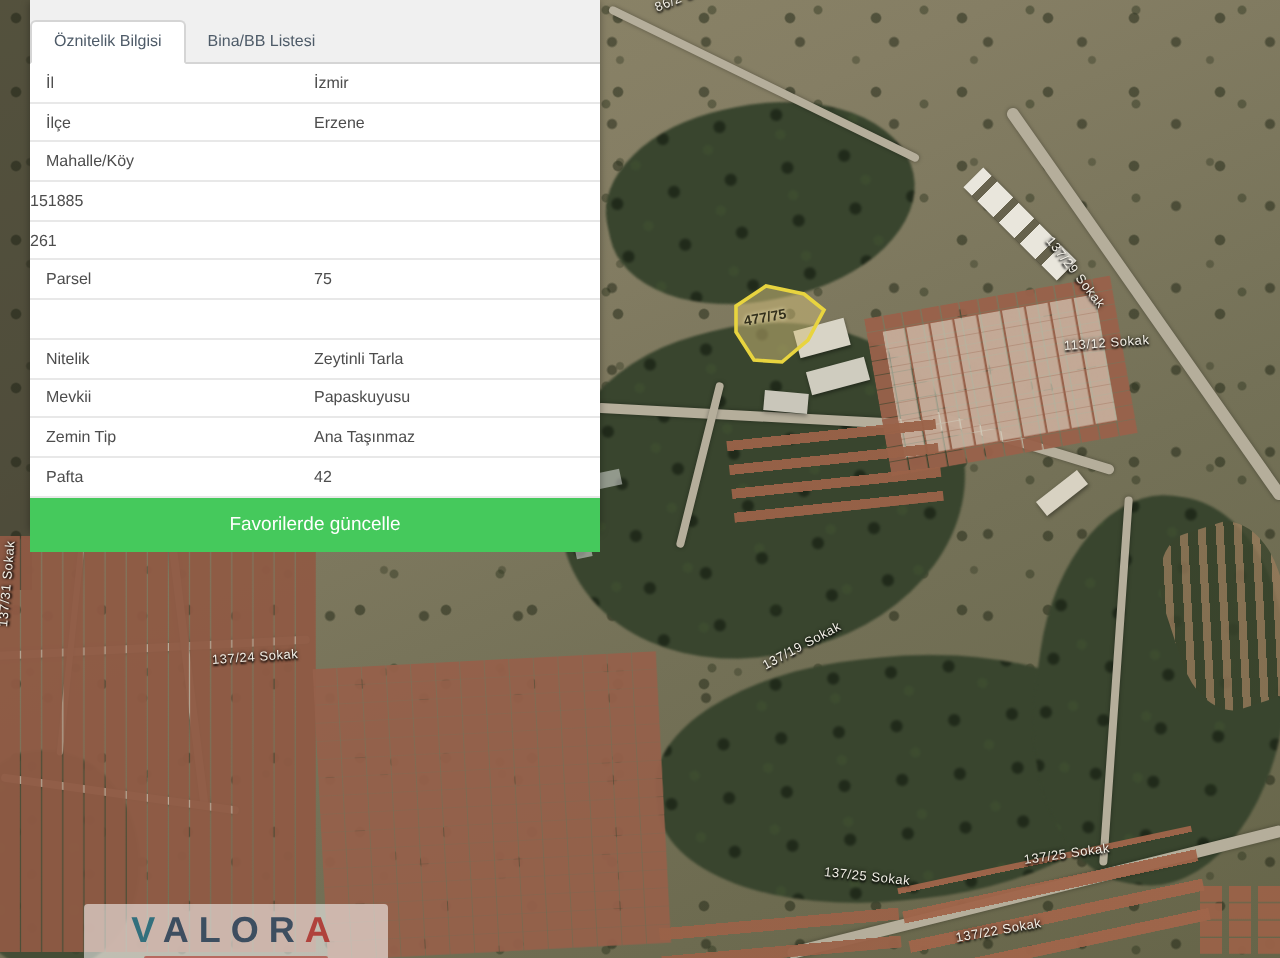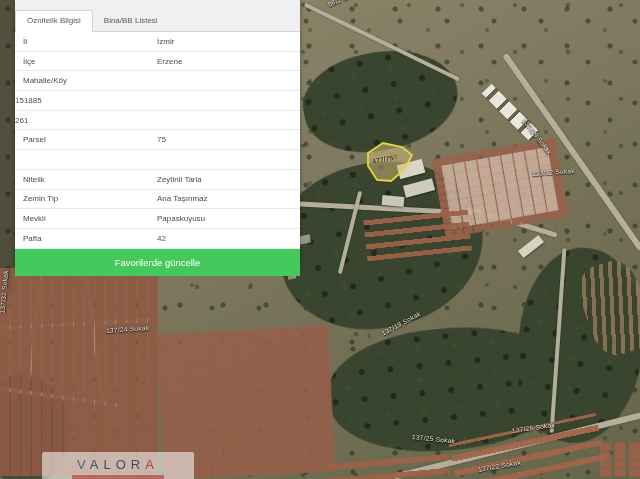--- a/index.html
+++ b/index.html
@@ -44,21 +44,21 @@
   .prow .lbl{width:142px;padding-left:8px;box-sizing:border-box;}
   .prow .val{flex:1;}
   .fav-btn{width:100%;height:27px;border:0;background:#45c95c;color:#fff;font-size:9.5px;
     font-family:"Liberation Sans",sans-serif;cursor:pointer;display:flex;align-items:center;
     justify-content:center;}
 
   
   .valora{position:absolute;left:42px;top:452px;width:152px;height:44px;
     background:rgba(255,255,255,.55);border-radius:2px;text-align:center;padding-top:3px;
     box-sizing:border-box;}
-  .valora .word{font-size:13px;letter-spacing:5px;color:#3d4e60;font-weight:400;}
+  .valora .word{font-size:18px;letter-spacing:5px;color:#3d4e60;font-weight:700;}
   .valora .v{color:#33707d;}
   .valora .a2{color:#b0423c;}
   .valora .redline{width:92px;height:5px;margin:2px auto 0;background:rgba(178,60,50,.65);
     border-radius:1px;}
   .wm-frag{position:absolute;left:284px;top:237px;width:22px;height:32px;
     border-top:8px solid rgba(255,255,255,.45);border-left:8px solid rgba(255,255,255,.45);
     transform:rotate(-12deg);}
 </style>
 </head>
 <body>
@@ -155,26 +155,26 @@
           <div class="lbl">Parsel</div>
           <div class="val">75</div>
         </div>
       <div class="prow">
         </div>
       <div class="prow">
           <div class="lbl">Nitelik</div>
           <div class="val">Zeytinli Tarla</div>
         </div>
       <div class="prow">
+          <div class="lbl">Mevkii</div>
+          <div class="val">Papaskuyusu</div>
+        </div>
+      <div class="prow">
           <div class="lbl">Zemin Tip</div>
           <div class="val">Ana Taşınmaz</div>
-        </div>
-      <div class="prow">
-          <div class="lbl">Mevkii</div>
-          <div class="val">Papaskuyusu</div>
         </div>
       <div class="prow">
           <div class="lbl">Pafta</div>
           <div class="val">42</div>
         </div>
     </div>
     <button class="fav-btn">Favorilerde güncelle</button>
   </div>
 
   <div class="valora">

